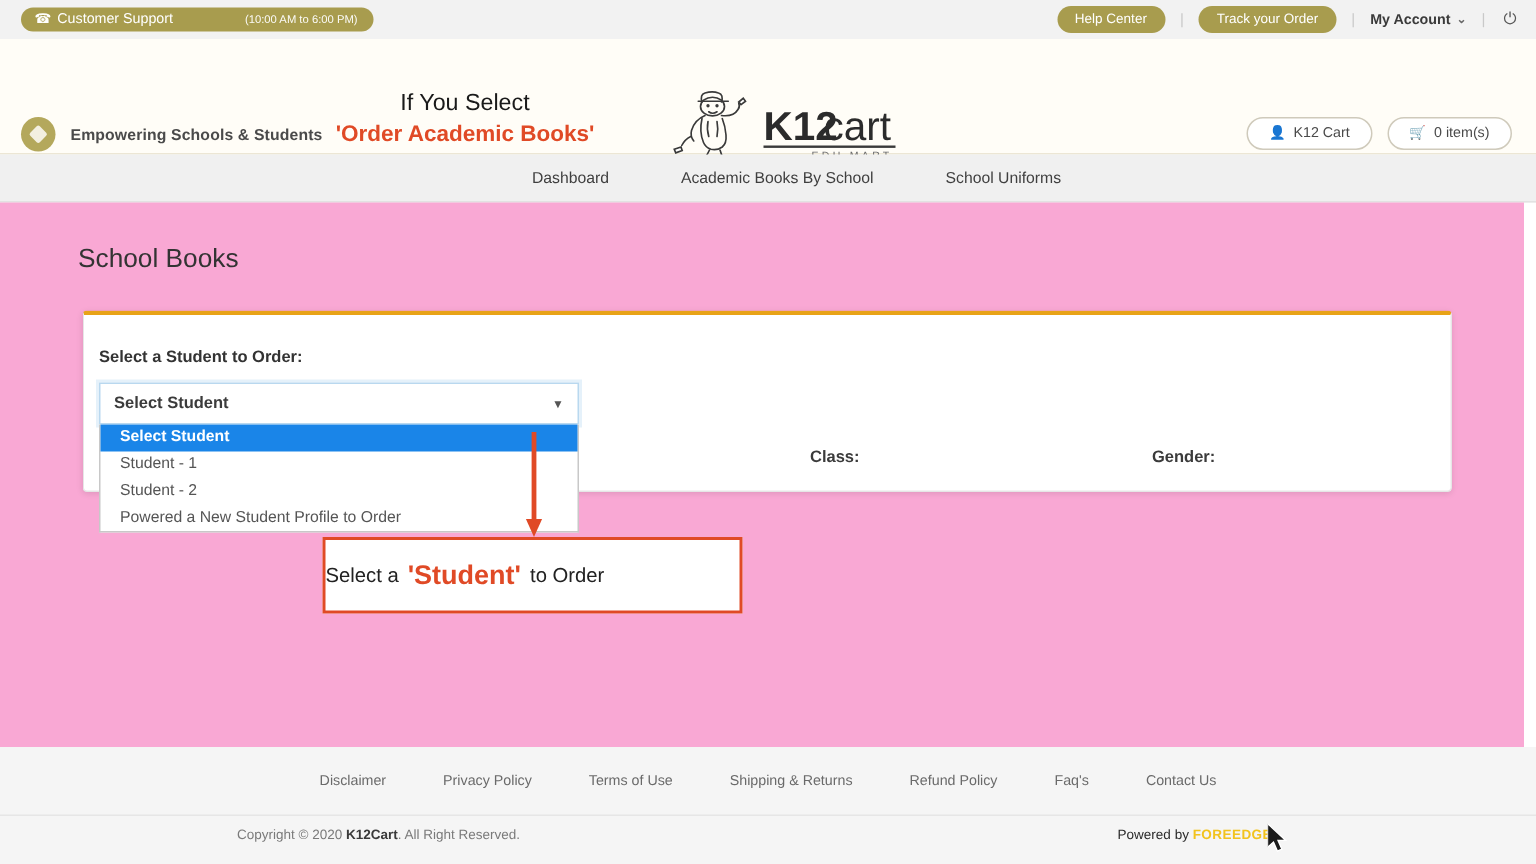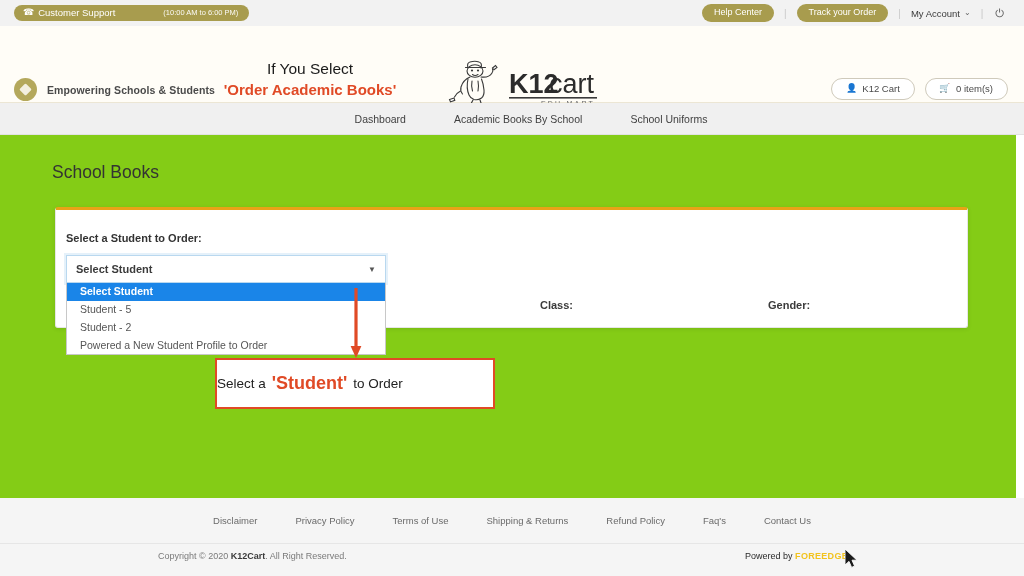--- a/index.html
+++ b/index.html
@@ -24,30 +24,30 @@
     border-radius: 11px;
     padding: 3px 11px 4px 9px;
     font-size: 9.5px;
     display: flex; align-items: center; gap: 4px;
     white-space: nowrap;
     line-height: 1;
   }
   .support-badge .phone { font-size: 9px; }
   .support-badge .hours { font-size: 7.5px; opacity: .95; margin-left: 44px; }
   .topbar-right {
-    margin-left: auto; margin-right: 20px;
+    margin-left: auto; margin-right: 13px;
     display: flex; align-items: center; gap: 0px;
   }
   .pill {
     background: #a89c4e; color: #fff; border-radius: 11px;
     font-size: 9px; padding: 4px 12px 5px; line-height: 1;
     white-space: nowrap;
   }
   .tb-sep { color: #c9c9c9; font-size: 10px; padding: 0 10px; }
-  .my-account { font-size: 9.5px; color: #3a3a3a; white-space: nowrap; display:flex; align-items:flex-start; gap:4px;}
+  .my-account { font-size: 9.5px; color: #3a3a3a; white-space: nowrap; display:flex; align-items:flex-start; gap:4px;font-weight:bold;}
   .caret-sm { font-size: 8px; color:#666; }
   .power-icon { font-size: 11px; color: #555; padding-left: 2px; }
 
   
   .header {
     position: absolute; left: 0; top: 26px; width: 1024px; height: 77px;
     background: #fffdf7;
     border-bottom: 1px solid #ece6d4;
   }
   .brand { position: absolute; left: 14px; top: 52px; display: flex; align-items: center; gap: 10px; }
@@ -81,21 +81,21 @@
 
   
   .navbar {
     position: absolute; left: 0; top: 103px; width: 1024px; height: 32px;
     background: #f0f0f0; border-bottom: 1px solid #e2e2e2;
     display: flex; align-items: center; justify-content: center; gap: 48px; padding-left: 38px;
   }
   .nav-item { font-size: 10.5px; color: #3f3f3f; white-space: nowrap; }
 
   
-  .main { position: absolute; left: 0; top: 135px; width: 1016px; height: 363px; background: #84cc16; }
+  .main { position: absolute; left: 0; top: 135px; width: 1016px; height: 363px; background: #f9a8d4; }
   .page-title {
     position: absolute; left: 52px; top: 27px;
     font-size: 17.5px; color: #333; font-weight: 400;
   }
   .card {
     position: absolute; left: 55px; top: 72px; width: 913px; height: 121px;
     background: #fff; border: 1px solid #e6e6e6; border-top: 3px solid #e8a317;
     border-radius: 3px; box-shadow: 0 1px 4px rgba(0,0,0,.10);
   }
   .card-label {
@@ -249,21 +249,21 @@
     <div class="card">
       <div class="card-label">Select a Student to Order:</div>
 
       <div class="select-wrap">
         <div class="select-box">
           <span>Select Student</span>
           <span class="caret">▼</span>
         </div>
         <div class="dropdown">
           <div class="dd-item selected">Select Student</div>
-          <div class="dd-item">Student - 5</div>
+          <div class="dd-item">Student - 1</div>
           <div class="dd-item">Student - 2</div>
           <div class="dd-item">Powered a New Student Profile to Order</div>
         </div>
       </div>
     </div>
 
     <div class="field-col-class">
       <span class="field-label">Class:</span>
     </div>
     <div class="field-col-gender">

